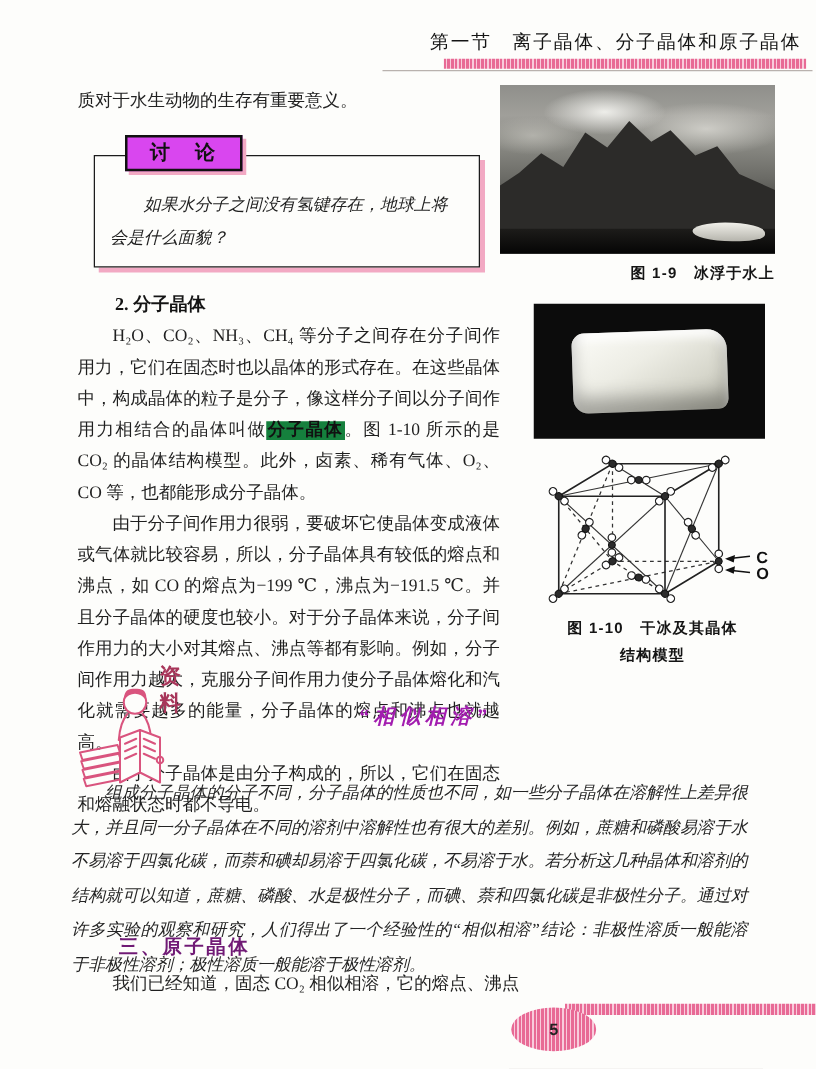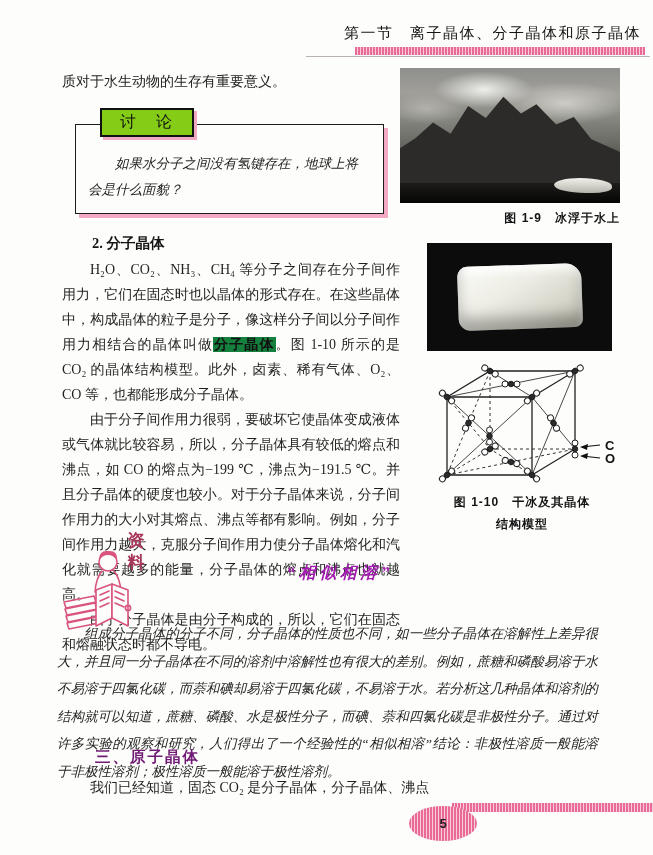--- a/index.html
+++ b/index.html
@@ -22,24 +22,24 @@
   
   .left-col{position:absolute;left:62px;top:70px;width:338px;}
   .intro{margin:0;font-size:14px;line-height:24px;}
   
   .discussion-box{
     position:relative;margin:30px 0 0 13px;width:283px;
     border:1.6px solid #1c1c1c;box-shadow:4px 4px 0 #f2a9c3;
     padding:26px 12px 10px 12px;background:#fdfdfb;
   }
   .discussion-label{
-    position:absolute;top:-17px;left:24px;background:#84cc16;
+    position:absolute;top:-17px;left:24px;background:#d946ef;
     border:2.2px solid #111;box-shadow:3px 3px 0 #f2a9c3;
     padding:2px 18px;font-family:"Liberation Sans","DejaVu Sans",sans-serif;
-    font-weight:normal;font-size:16px;letter-spacing:2px;color:#111;
+    font-weight:bold;font-size:16px;letter-spacing:2px;color:#111;
   }
   .discussion-text{margin:0;font-size:13.5px;line-height:26px;font-style:italic;text-indent:2em;color:#1f1f1f;}
   .sub-heading{margin:20px 0 4px 30px;font-size:14.5px;font-weight:bold;color:#141414;}
   .body-para{margin:0;font-size:14px;line-height:25px;text-align:justify;text-indent:2em;color:#1f1f1f;}
   .hl{background:#15803d;font-weight:bold;color:#111;padding:0 1px;}
   
   .right-col{position:absolute;left:400px;top:68px;width:248px;}
   .photo-iceberg{
     position:relative;width:220px;height:135px;overflow:hidden;
     background:linear-gradient(180deg,#8f8f8b 0%,#a09f9a 18%,#8a8a84 35%,#6b6b66 55%,#3b3b38 78%,#181816 100%);
@@ -223,20 +223,20 @@
       <path d="M68 50 L68 86 L52 78 L52 44 Z" fill="#fdfdfb"></path>
       <path d="M40 55 L49 51 M40 61 L49 57 M40 67 L49 63 M55 51 L64 55 M55 57 L64 61 M55 63 L64 67"></path>
       <circle cx="68" cy="68" r="2.6"></circle>
     </g>
   </svg>
   <div class="resource-badge">资料</div>
   <div class="resource-title">“相似相溶”</div>
   <p class="resource-body">组成分子晶体的分子不同，分子晶体的性质也不同，如一些分子晶体在溶解性上差异很大，并且同一分子晶体在不同的溶剂中溶解性也有很大的差别。例如，蔗糖和磷酸易溶于水不易溶于四氯化碳，而萘和碘却易溶于四氯化碳，不易溶于水。若分析这几种晶体和溶剂的结构就可以知道，蔗糖、磷酸、水是极性分子，而碘、萘和四氯化碳是非极性分子。通过对许多实验的观察和研究，人们得出了一个经验性的“相似相溶”结论：非极性溶质一般能溶于非极性溶剂；极性溶质一般能溶于极性溶剂。</p>
 
   <h2 class="red-heading">三、原子晶体</h2>
-  <p class="body-para final-para">我们已经知道，固态 CO₂ 是分子晶体，分子晶体、沸点</p>
+  <p class="body-para final-para">我们已经知道，固态 CO₂ 相似相溶，它的熔点、沸点</p>
 
   <div class="footer-bar halftone"></div>
   <div class="page-num-ellipse halftone">
     <span>5</span>
   </div>
 
 </div>
 
 </body></html>

